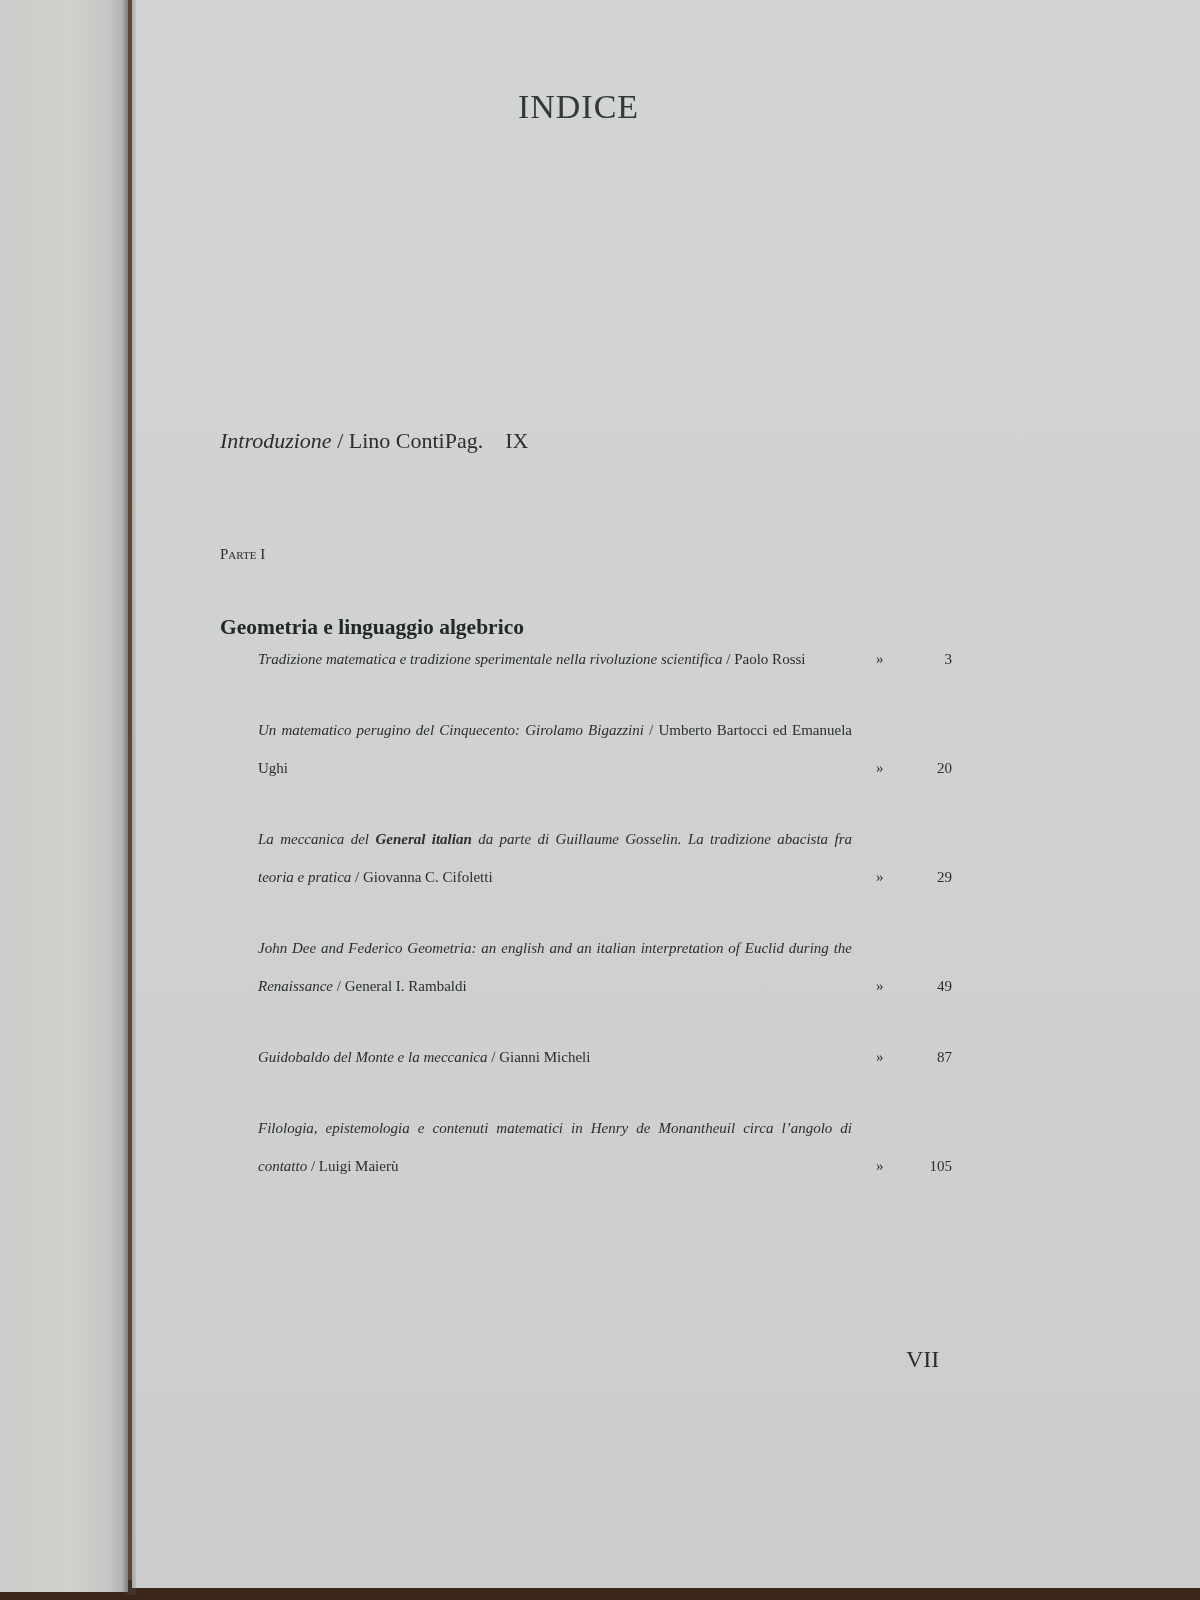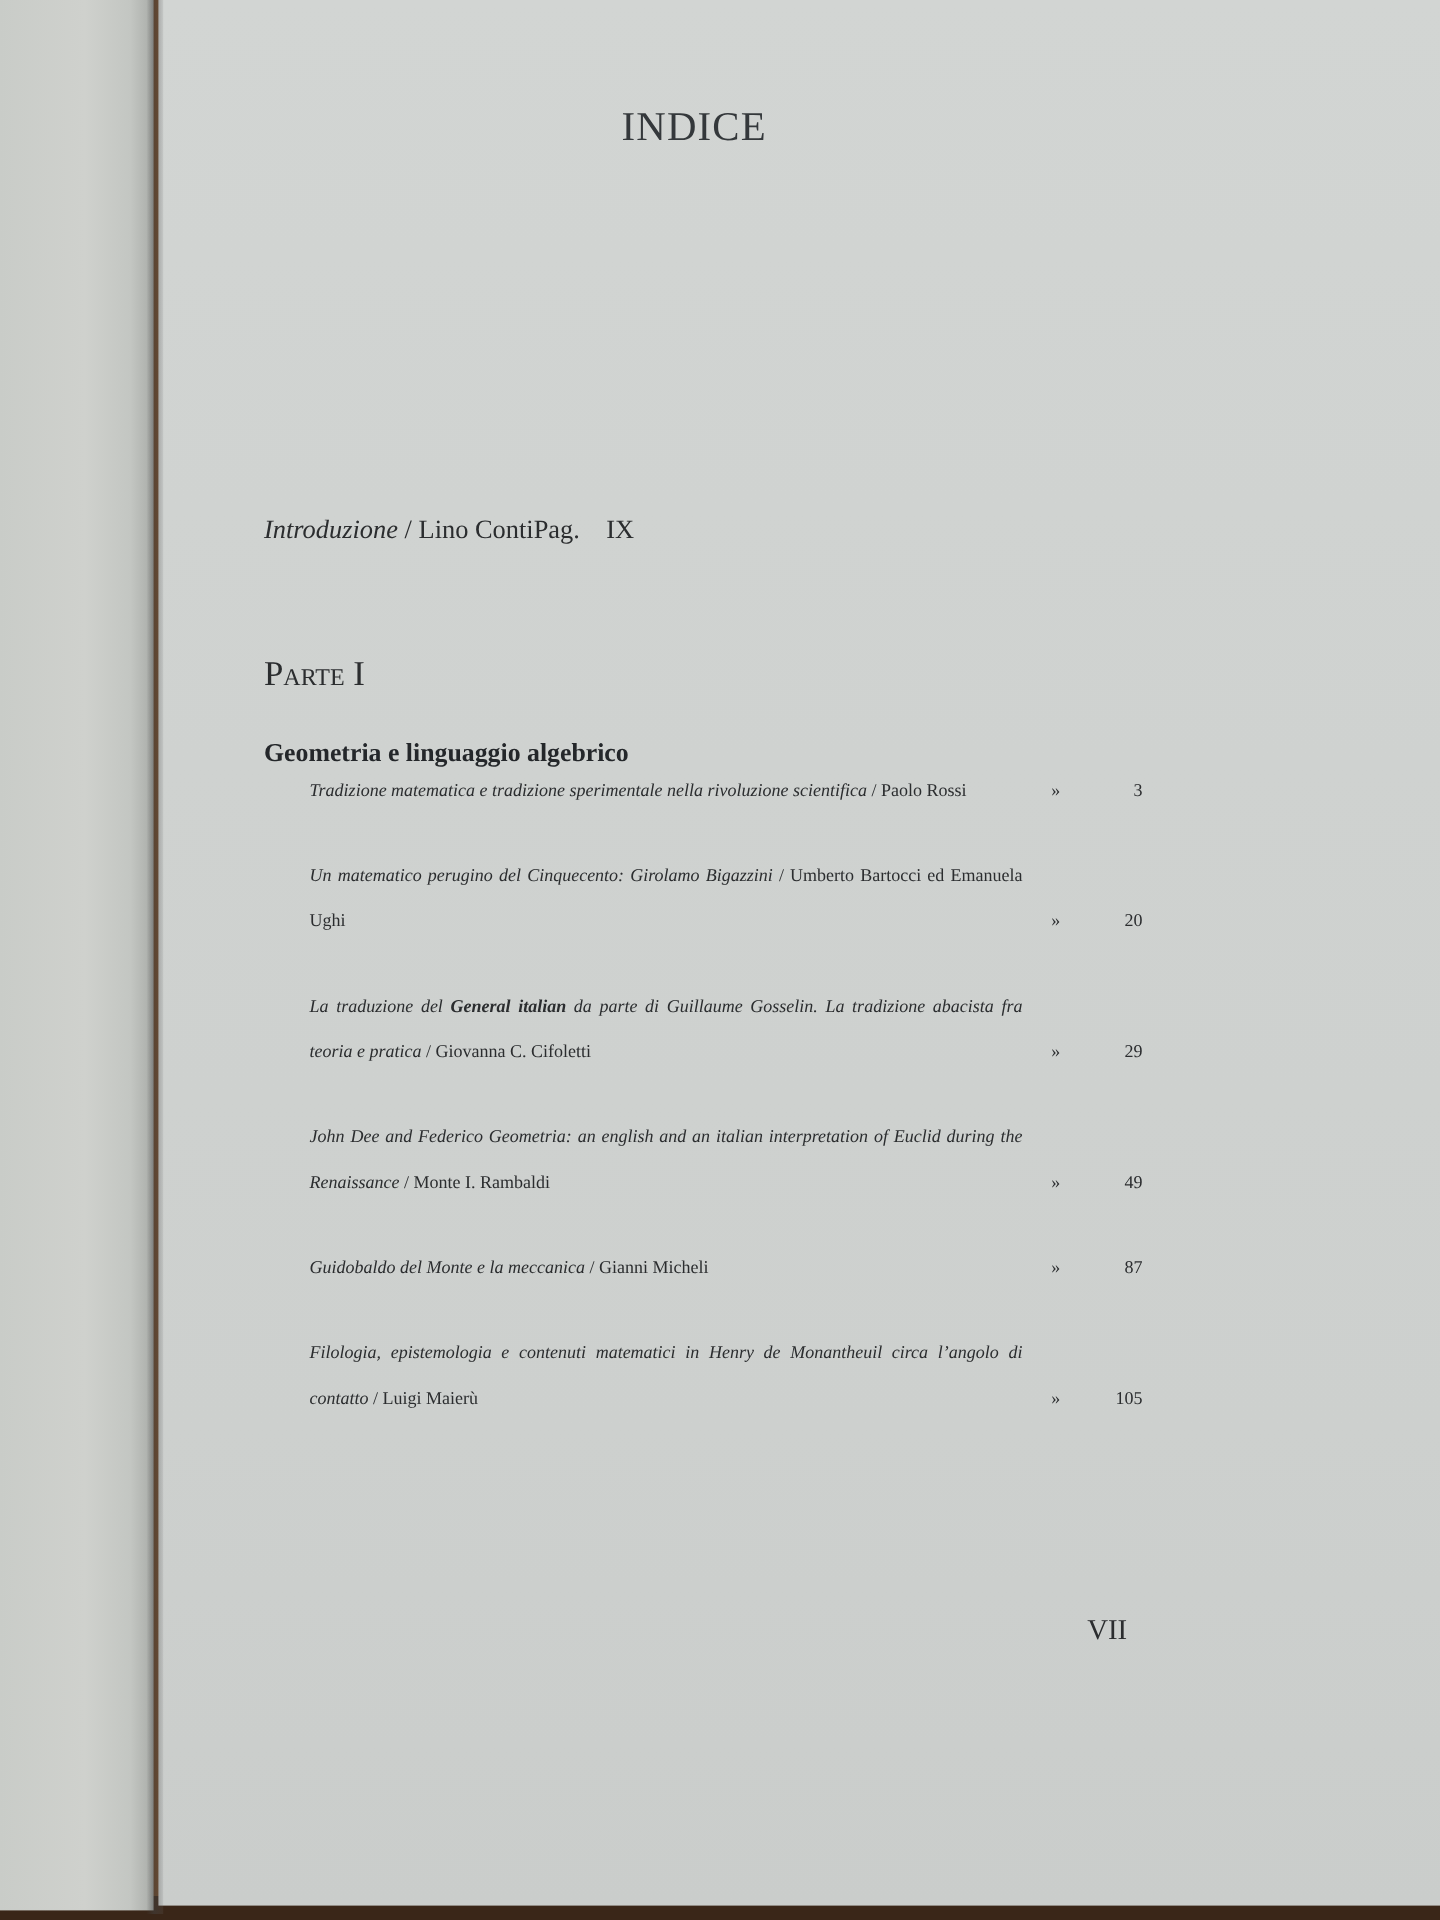--- a/index.html
+++ b/index.html
@@ -73,21 +73,21 @@
       width: 726px;
       font-size: 22px;
       display: flex;
     }
     .intro-title { font-style: italic; }
     .pagref { display: inline-flex; gap: 22px; }
 
     .part-label {
       position: absolute;
       left: 88px; top: 546px;
-      font-size: 29px;
+      font-size: 15px;
       font-variant: small-caps;
     }
     .part-title {
       position: absolute;
       left: 88px; top: 576px;
       font-size: 21.5px;
       font-weight: bold;
       color: #24272a;
       margin-top: 39px;
     }
@@ -154,29 +154,29 @@
 
       <div class="entry">
         <span class="it">Un matematico perugino del Cinquecento: Girolamo Bigazzini</span><span> / </span><span>Umberto Bartocci ed Emanuela Ughi</span>
         <span class="pg">
             <span class="raquo">»</span>
             <span>20</span>
           </span>
       </div>
 
       <div class="entry">
-        <span class="it">La traduzione del </span><span class="b">General italian</span><span class="it"> da parte di Guillaume Gosselin. La tradizione abacista fra teoria e pratica</span><span> / </span><span>Giovanna C. Cifoletti</span>
+        <span class="it">La meccanica del </span><span class="b">General italian</span><span class="it"> da parte di Guillaume Gosselin. La tradizione abacista fra teoria e pratica</span><span> / </span><span>Giovanna C. Cifoletti</span>
         <span class="pg">
             <span class="raquo">»</span>
             <span>29</span>
           </span>
       </div>
 
       <div class="entry">
-        <span class="it">John Dee and Federico Geometria: an english and an italian interpretation of Euclid during the Renaissance</span><span> / </span><span>Monte I. Rambaldi</span>
+        <span class="it">John Dee and Federico Geometria: an english and an italian interpretation of Euclid during the Renaissance</span><span> / </span><span>General I. Rambaldi</span>
         <span class="pg">
             <span class="raquo">»</span>
             <span>49</span>
           </span>
       </div>
 
       <div class="entry">
         <span class="it">Guidobaldo del Monte e la meccanica</span><span> / </span><span>Gianni Micheli</span>
         <span class="pg">
             <span class="raquo">»</span>

